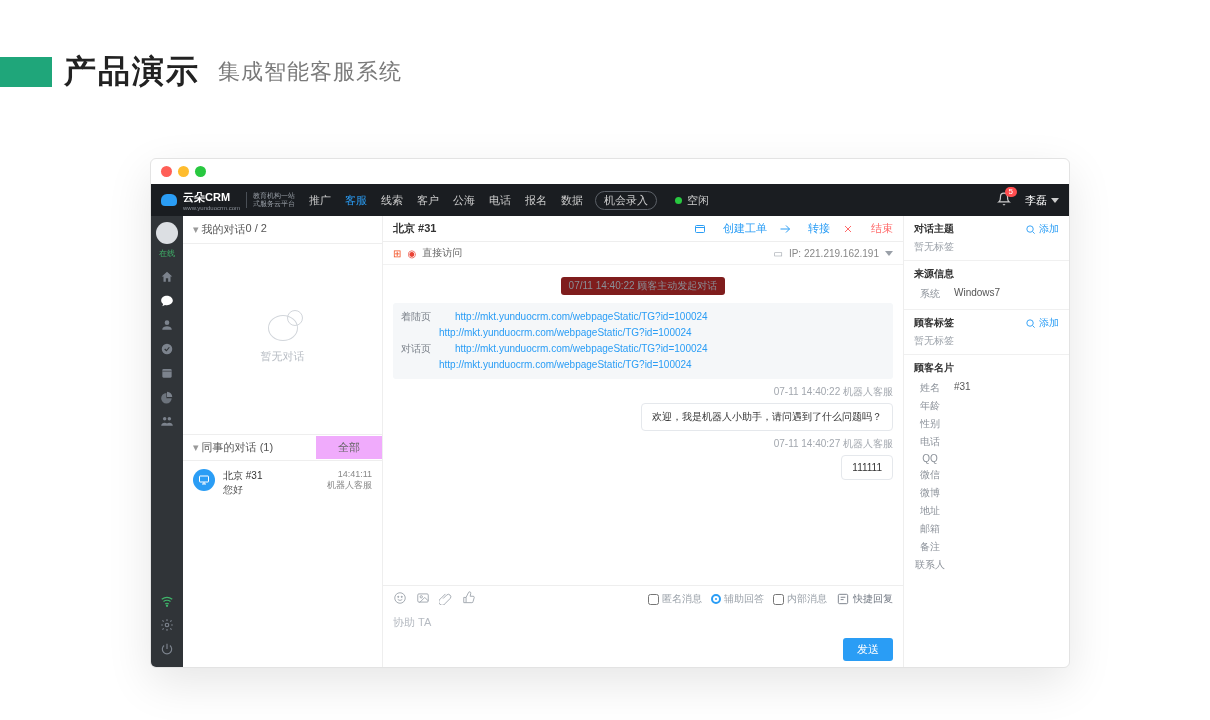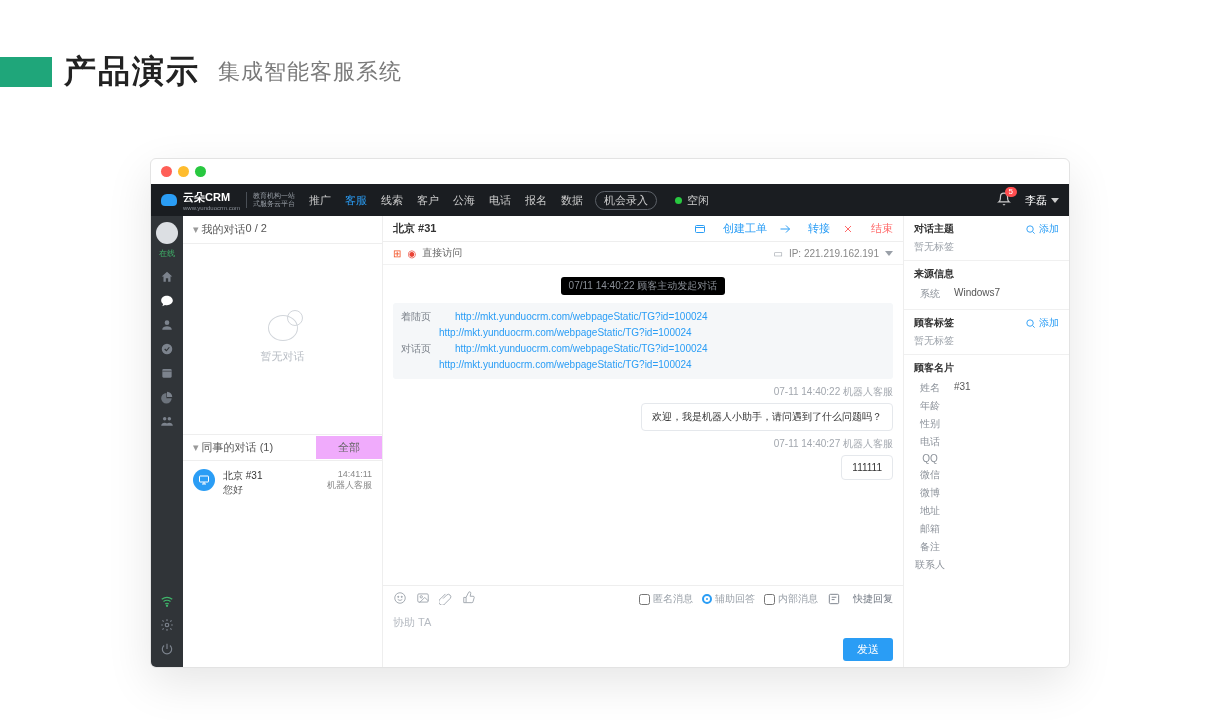--- a/index.html
+++ b/index.html
@@ -71,21 +71,21 @@
   .chat-act.end{ color:#ff6a6a;}
   .chat-act svg{width:12px;height:12px;}
   .chat-sub { padding:4px 10px; border-bottom:1px solid #f2f2f2; font-size:10px; color:#666; display:flex; align-items:center; gap:6px;}
   .chat-sub .win{color:#f25022;}
   .chat-sub .chrome{color:#ea4335;}
   .chat-sub .fill{flex:1;}
   .chat-sub .ip{ color:#888;}
   .chat-sub2 { padding:4px 10px; border-bottom:1px solid #f2f2f2; font-size:10px; color:#888; white-space:nowrap; overflow:hidden; text-overflow:ellipsis;}
   .chat-sub2 a{ color:#2a9df5; text-decoration:none;}
   .chat-body { flex:1; overflow:auto; padding:8px 10px; font-size:10px; color:#555;}
-  .sys-pill { display:block; width:fit-content; margin:4px auto 8px; background:#000000; color:#8a8f97; border-radius:3px; padding:2px 8px;}
+  .sys-pill { display:block; width:fit-content; margin:4px auto 8px; background:#7f1d1d; color:#8a8f97; border-radius:3px; padding:2px 8px;}
   .ref-block{ background:#f5f7f9; padding:6px 8px; border-radius:3px; line-height:16px;}
   .ref-block a{ color:#2a9df5; text-decoration:none;}
   .ref-label{ color:#7b818a; margin-right:24px;}
   .msg-meta{ text-align:right; color:#a2a7ae; margin:6px 0 4px;}
   .msg-bubble{ margin-left:auto; width:fit-content; max-width:80%; border:1px solid #e5e8ec; background:#fff; padding:6px 10px; border-radius:4px; color:#333;}
   .chat-toolbar{ border-top:1px solid #eee; padding:5px 10px; display:flex; align-items:center; gap:9px; color:#9aa1a9; font-size:10px;}
   .chat-toolbar svg{width:14px;height:14px;}
   .chat-toolbar .tool{ cursor:pointer;}
   .cb{ display:flex; align-items:center; gap:3px;}
   .cb input{ accent-color:#2a9df5; width:11px;height:11px;}
@@ -331,21 +331,21 @@
               <span>匿名消息</span>
             </label>
           <label class="cb">
               <span class="radio"></span>
               <span>辅助回答</span>
             </label>
           <label class="cb">
               <input type="checkbox" style="">
               <span>内部消息</span>
             </label>
-          <span class="tool" style="display:flex;align-items:flex-start;gap:12px;color:#6f7680">
+          <span class="tool" style="display:flex;align-items:flex-start;gap:3px;color:#6f7680">
               <svg viewBox="0 0 24 24" fill="none" stroke="currentColor" stroke-width="1.5">
                 <rect x="4" y="4" width="16" height="16" rx="2"></rect>
                 <path d="M8 9h8M8 13h5"></path>
               </svg>
               <span>快捷回复</span>
             </span>
         </div>
         <div class="chat-input-area">
           <input class="chat-input" placeholder="协助 TA" style="">
           <div class="send-row">

